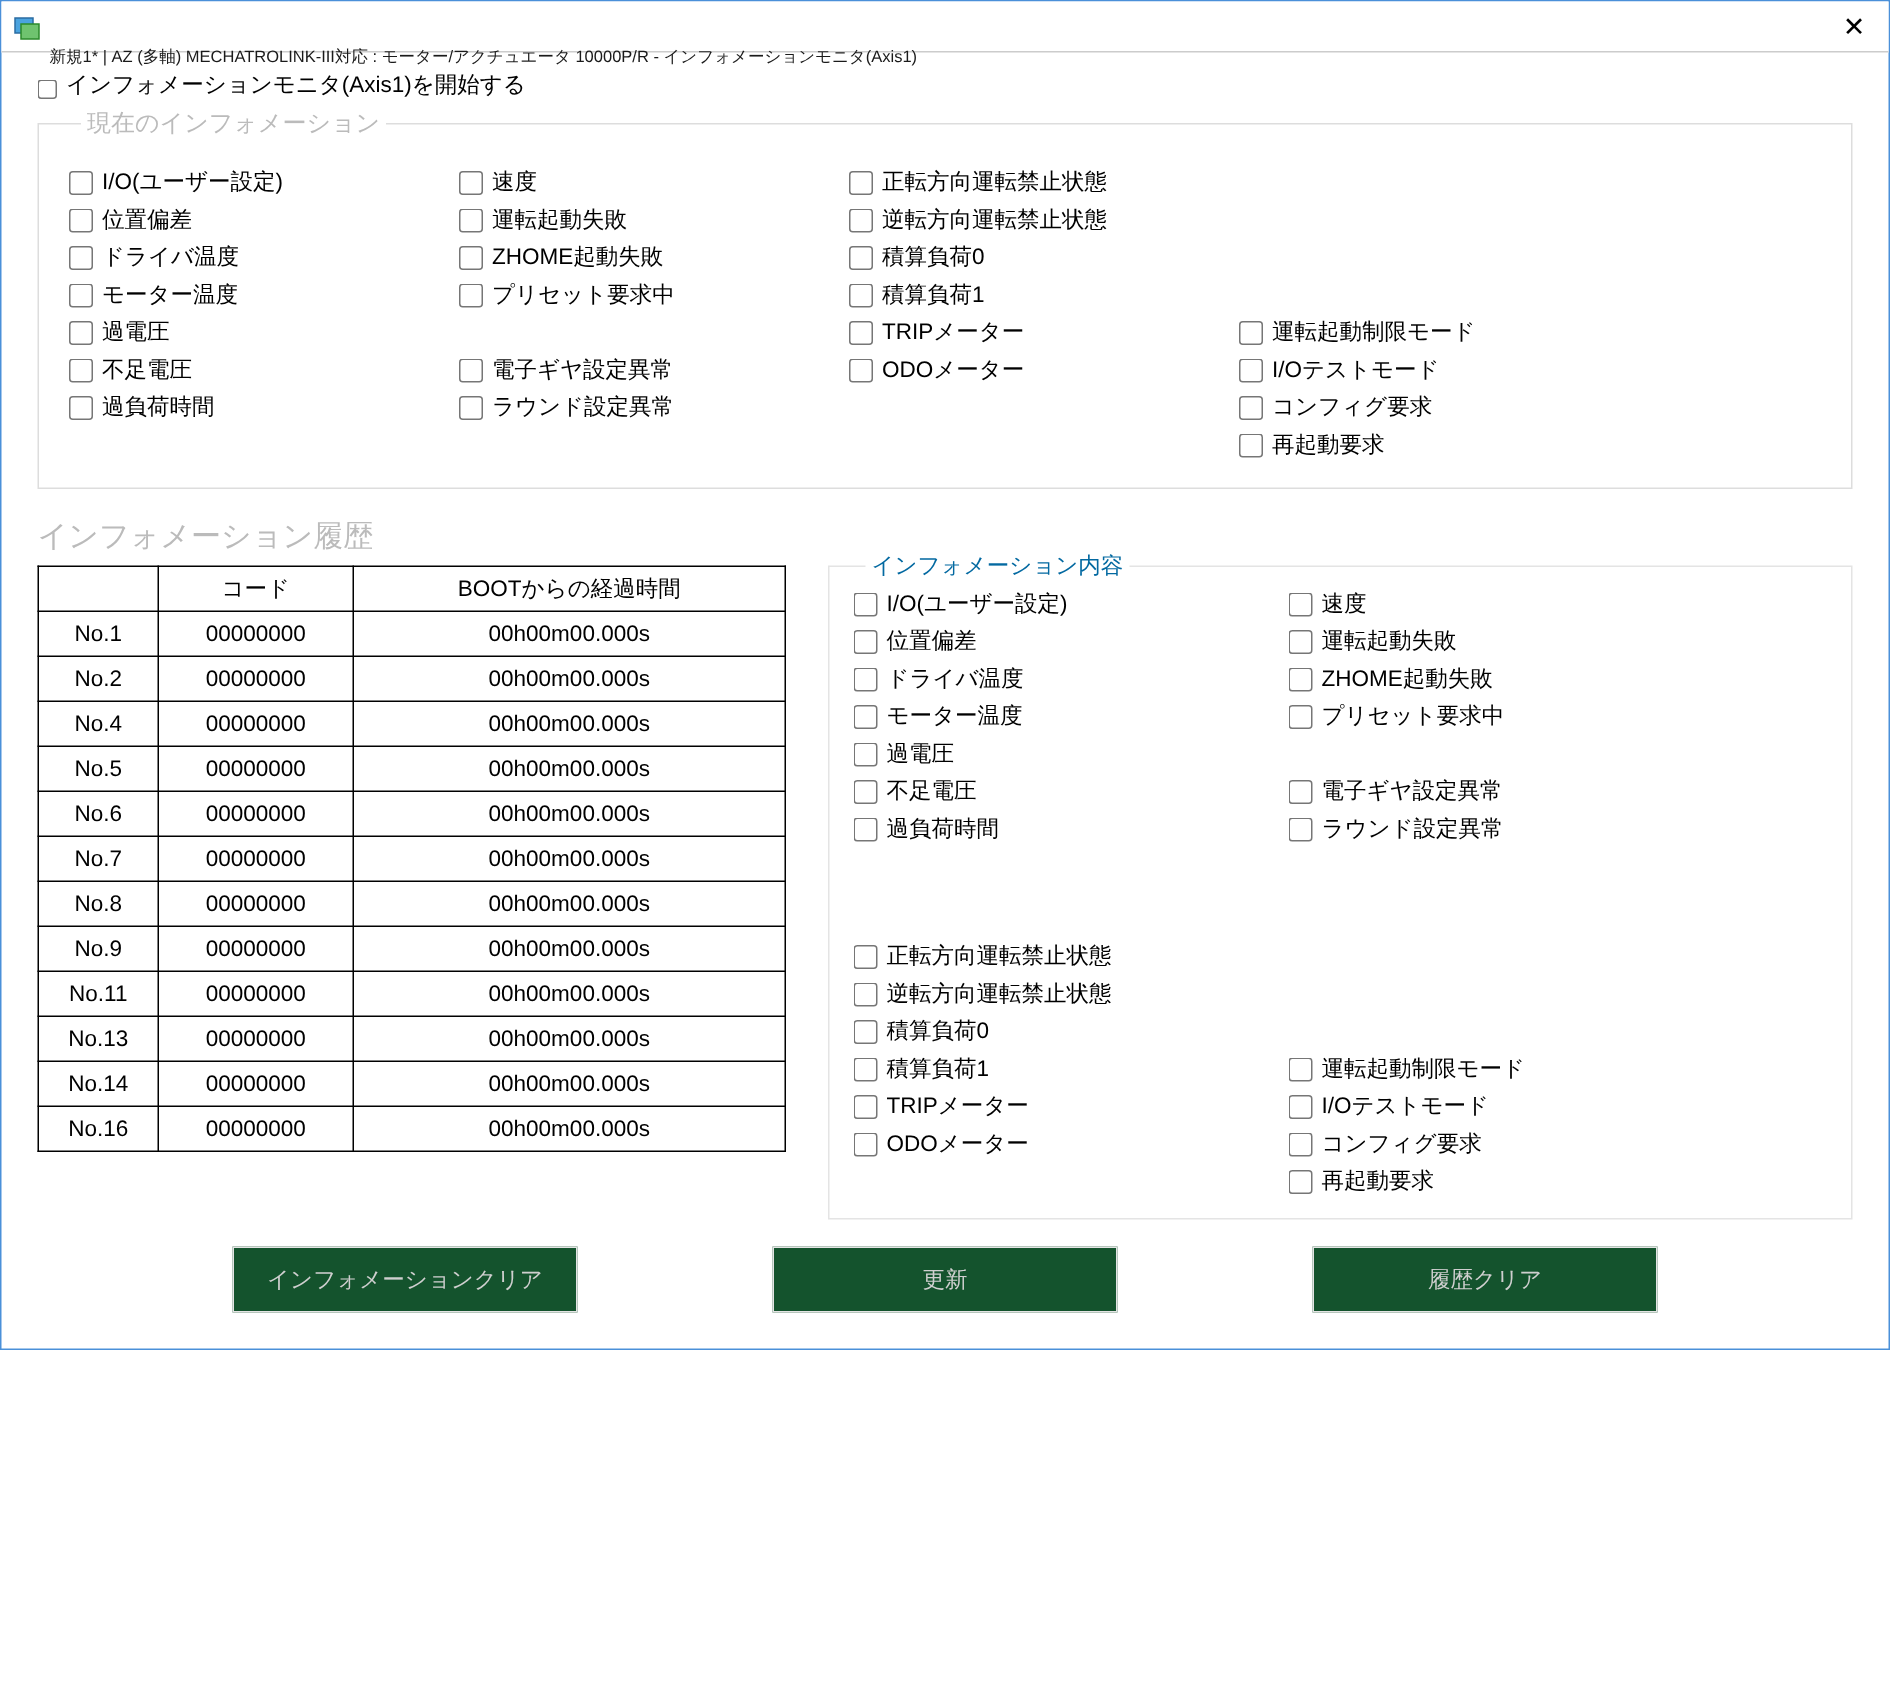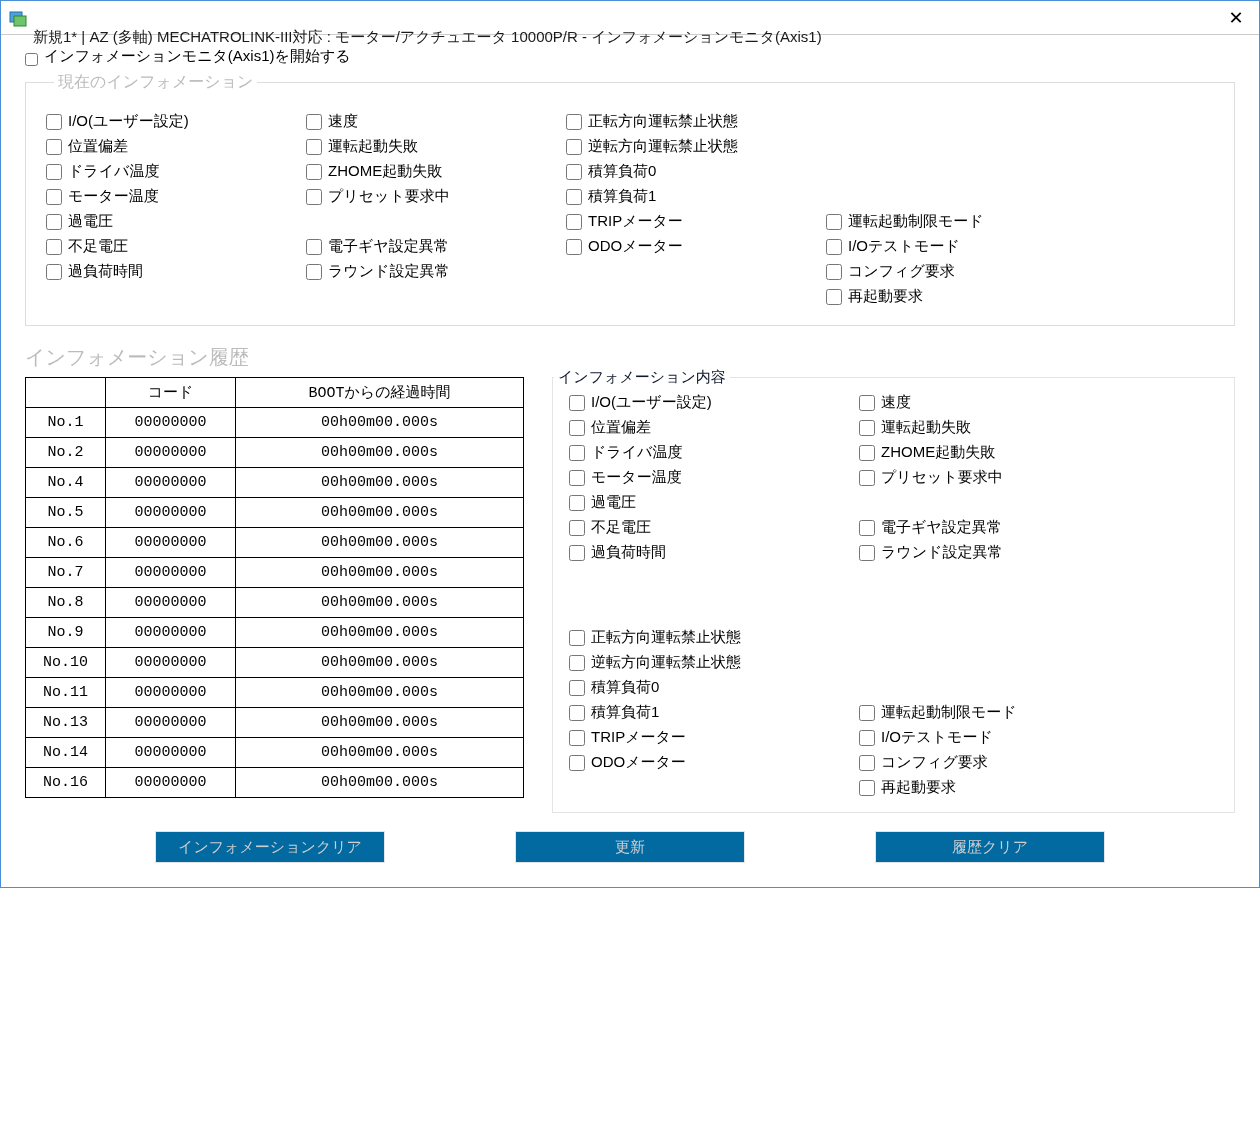--- a/index.html
+++ b/index.html
@@ -22,21 +22,21 @@
   border-bottom: 1px solid #ccc;
   background: #fff;
 }
 .titlebar .icon {
   width: 18px;
   height: 18px;
   margin-right: 6px;
 }
 .titlebar .title {
   flex: 1;
-  font-size: 15px;
+  font-size: 11px;
   color: #1a1a1a;
   margin-top: 40px;
 }
 .titlebar .close {
   width: 30px;
   text-align: center;
   font-size: 18px;
   cursor: pointer;
 }
 .content {
@@ -98,62 +98,61 @@
 .history-table-wrap { }
 table.history {
   border-collapse: collapse;
   font-size: 15px;
 }
 table.history th, table.history td {
   border: 1px solid #000;
   padding: 4px 10px;
   text-align: center;
   height: 30px;
-  font-family: Liberation Mono, monospace;
 }
 table.history th {
   font-weight: normal;
   background: #fff;
 }
 table.history .colno { width: 80px; }
 table.history .colcode { width: 130px; }
 table.history .coltime { width: 288px; }
 table.history th.blank { background: #fff; border: 1px solid #000; }
 .info-content {
   flex: 1;
   border: 1px solid #e4e4e4;
   padding: 12px 16px;
   position: relative;
 }
 .info-content-legend {
   position: absolute;
   top: -10px;
-  left: 1px;
+  left: 24px;
   background: #fff;
-  color: #0f172a;
+  color: #0369a1;
   padding: 0 4px;
   font-size: 15px;
 }
 .info-upper, .info-lower {
   display: flex;
   gap: 30px;
 }
 .info-col { width: 260px; }
 .info-lower { margin-top: 60px; }
 .button-row {
   display: flex;
   justify-content: center;
   gap: 130px;
   margin-top: 18px;
 }
 .btn {
   width: 230px;
-  height: 32px;
+  height: 44px;
   border: 1px solid #e4e4e4;
-  background: #0369a1;
+  background: #14532d;
   color: #cfcfcf;
   font-size: 15px;
   cursor: default;
 }
 .spacer { height: 25px; }
 </style>
 </head>
 <body>
 
 <div class="window">
@@ -333,25 +332,20 @@
                   <td class="colno">No.8</td>
                   <td class="colcode">00000000</td>
                   <td class="coltime">00h00m00.000s</td>
                 </tr>
                 <tr>
                   <td class="colno">No.9</td>
                   <td class="colcode">00000000</td>
                   <td class="coltime">00h00m00.000s</td>
                 </tr>
                 <tr>
-                  <td class="colno">No.10</td>
-                  <td class="colcode">00000000</td>
-                  <td class="coltime">00h00m00.000s</td>
-                </tr>
-                <tr>
                   <td class="colno">No.11</td>
                   <td class="colcode">00000000</td>
                   <td class="coltime">00h00m00.000s</td>
                 </tr>
                 <tr>
                   <td class="colno">No.13</td>
                   <td class="colcode">00000000</td>
                   <td class="coltime">00h00m00.000s</td>
                 </tr>
                 <tr>

